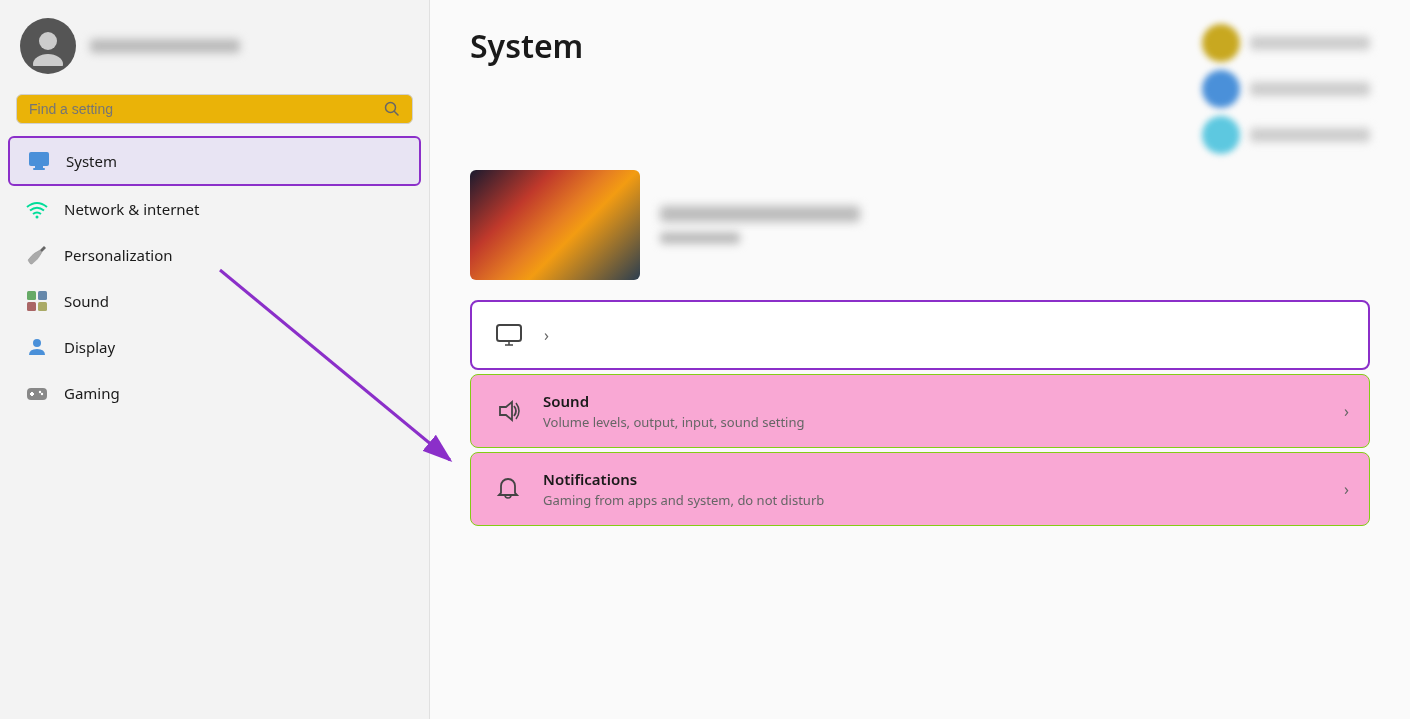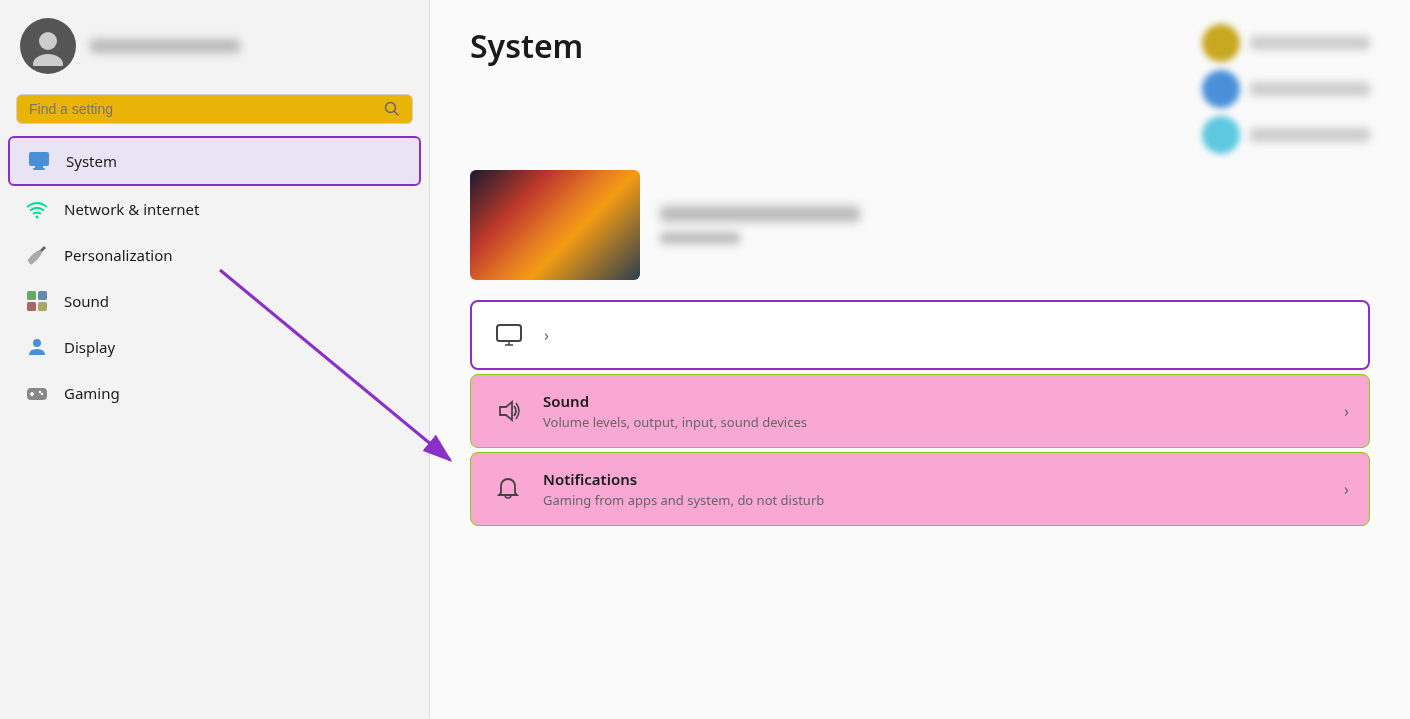--- a/index.html
+++ b/index.html
@@ -418,21 +418,21 @@
     <div class="settings-card">
       <div class="card-icon">
         <svg width="28" height="28" viewBox="0 0 28 28" fill="none">
           <polygon points="6,10 12,10 18,5 18,23 12,18 6,18" fill="none" stroke="#444" stroke-width="1.8"></polygon>
           <path d="M20 9 Q24 14 20 19" stroke="#444" stroke-width="1.8" fill="none"></path>
           <path d="M22 6 Q28 14 22 22" stroke="#444" stroke-width="1.5" fill="none"></path>
         </svg>
       </div>
       <div class="card-text">
         <div class="card-title">Sound</div>
-        <div class="card-subtitle">Volume levels, output, input, sound devices</div>
+        <div class="card-subtitle">Volume levels, output, input, sound setting</div>
       </div>
       <span class="card-chevron">›</span>
     </div>
 
     <div class="settings-card">
       <div class="card-icon">
         <svg width="28" height="28" viewBox="0 0 28 28" fill="none">
           <path d="M14 4 Q14 4 14 4 C10 4 7 7 7 11 L7 18 L5 20 L23 20 L21 18 L21 11 C21 7 18 4 14 4Z" fill="none" stroke="#444" stroke-width="1.8"></path>
           <path d="M11 20 Q11 23 14 23 Q17 23 17 20" fill="none" stroke="#444" stroke-width="1.5"></path>
         </svg>

